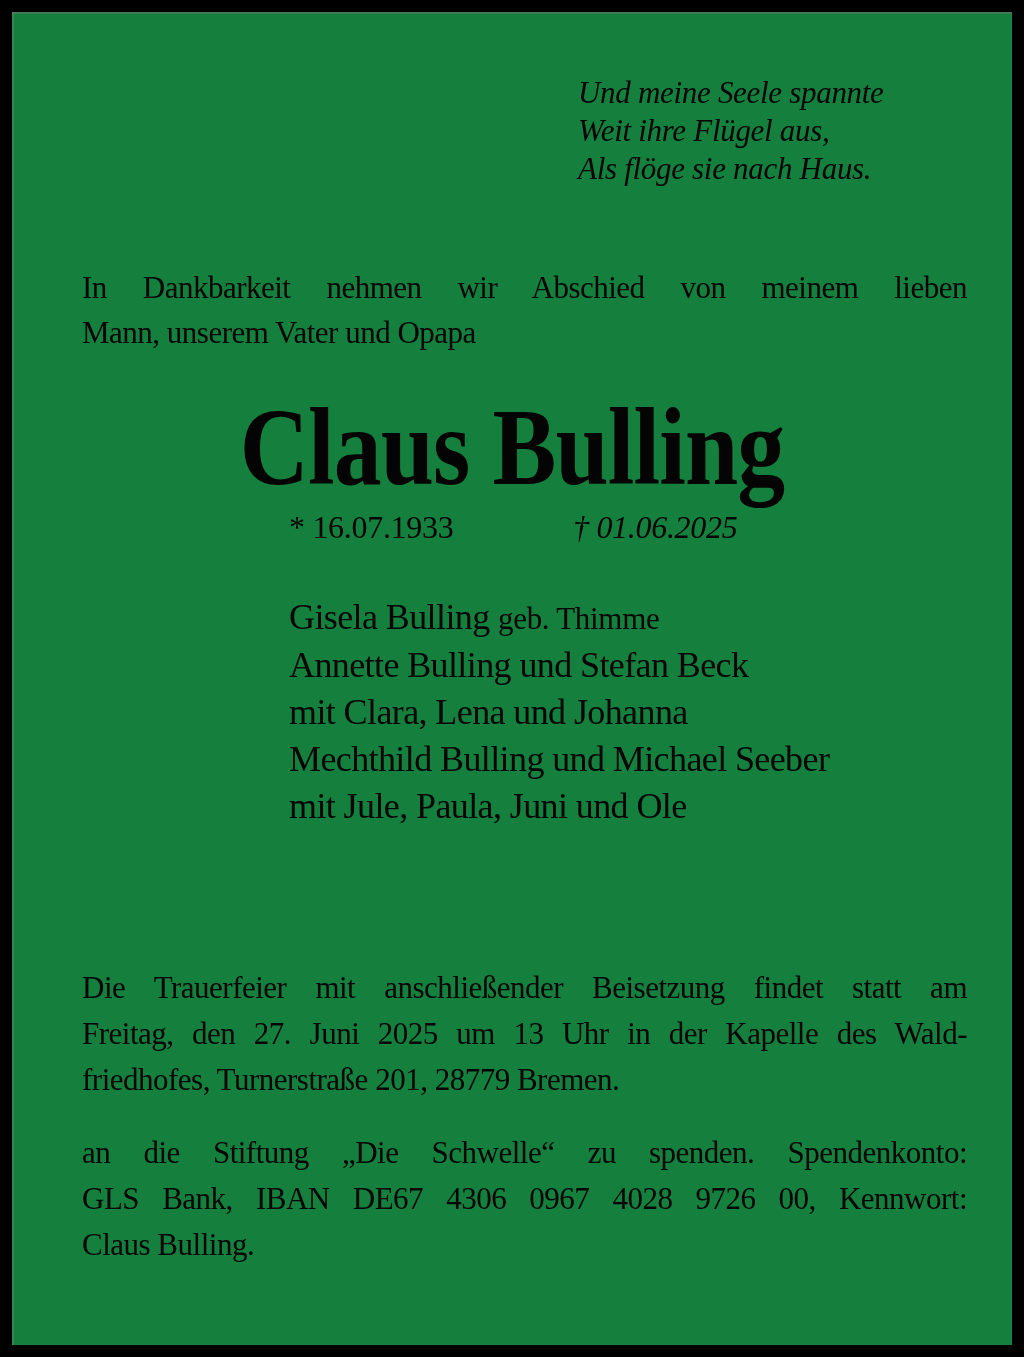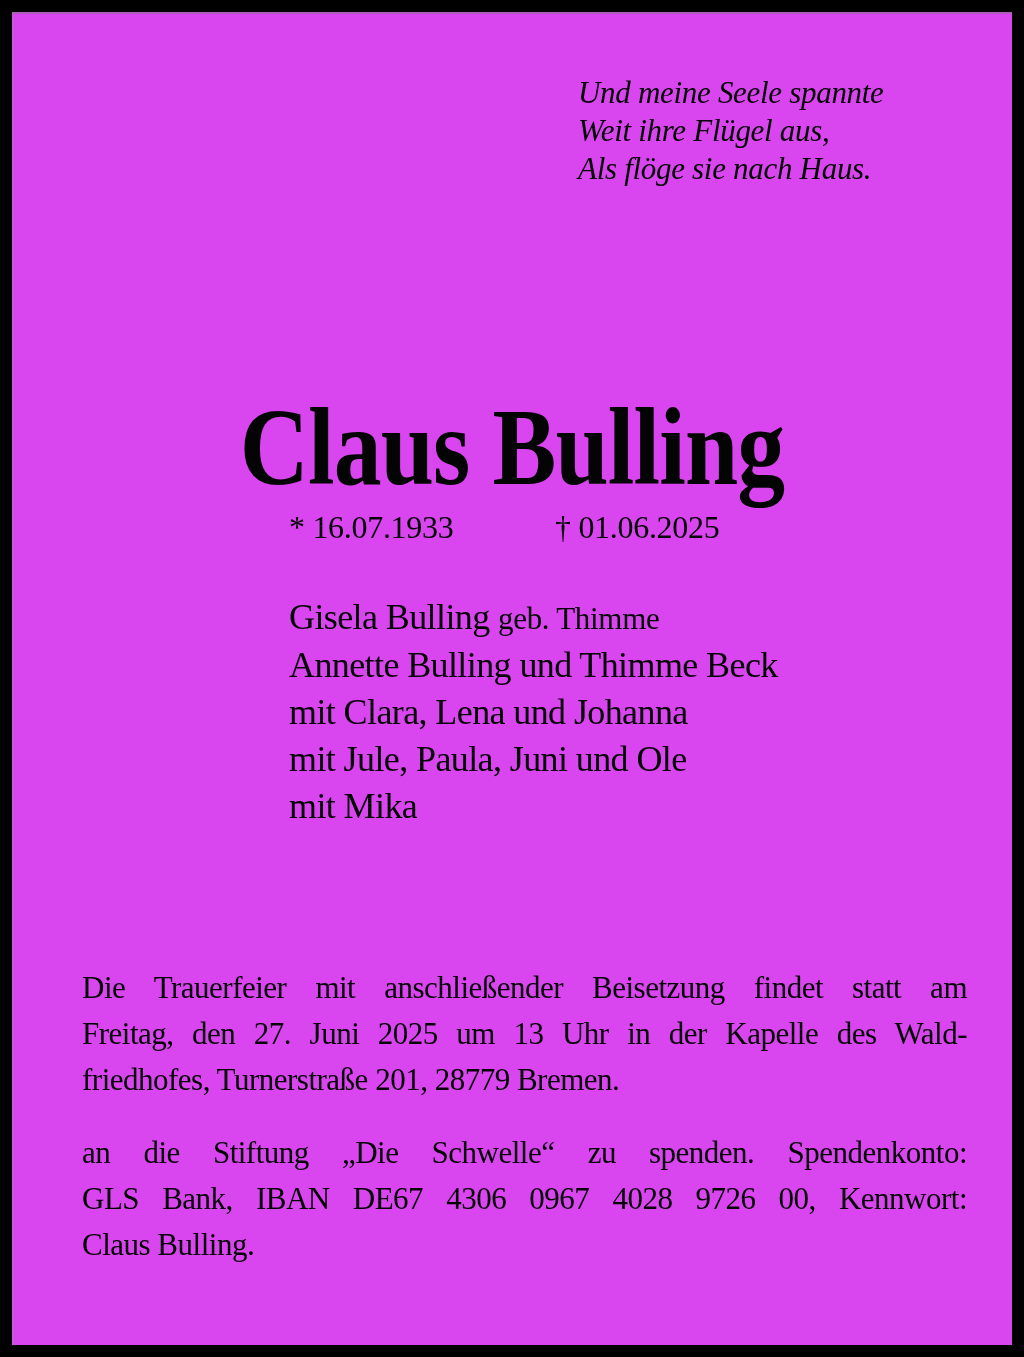--- a/index.html
+++ b/index.html
@@ -66,61 +66,65 @@
   .dates {
     position: absolute;
     top: 497px;
     left: 0;
     width: 100%;
     height: 45px;
     font-size: 32px;
     letter-spacing: -0.3px;
   }
   .dates .birth { position: absolute; left: 277px; }
-  .dates .death { position: absolute; left: 543px; }
+  .dates .death { position: absolute; left: 561px; font-style: italic; }
   
   .family {
     position: absolute;
     left: 277px;
     top: 582px;
     font-size: 36px;
     line-height: 47px;
     letter-spacing: -0.6px;
     white-space: nowrap;
   }
   .family .maiden {
     font-size: 31px;
     letter-spacing: -0.3px;
   }
 </style>
 </head>
 <body>
 
-<div class="page" style="border-color: rgb(0, 0, 0); background: #d946ef; color: rgb(4, 4, 4);">
+<div class="page" style="border-color: rgb(0, 0, 0); background: #15803d; color: rgb(4, 4, 4);">
 
   <div class="poem">
     <div class="poem-line">Und meine Seele spannte</div>
     <div class="poem-line">Weit ihre Flügel aus,</div>
     <div class="poem-line">Als flöge sie nach Haus.</div>
   </div>
 
+  <div class="para intro">
+    <div class="line j">In Dankbarkeit nehmen wir Abschied von meinem lieben</div>
+    <div class="line">Mann, unserem Vater und Opapa</div>
+  </div>
 
   <h1 class="name">Claus Bulling</h1>
 
   <div class="dates">
     <span class="birth">* 16.07.1933</span>
     <span class="death">† 01.06.2025</span>
   </div>
 
   <div class="family">
     <div class="fline"><span>Gisela Bulling</span> <span class="maiden">geb. Thimme</span></div>
-    <div class="fline">Annette Bulling und Thimme Beck</div>
+    <div class="fline">Annette Bulling und Stefan Beck</div>
     <div class="fline">mit Clara, Lena und Johanna</div>
+    <div class="fline">Mechthild Bulling und Michael Seeber</div>
     <div class="fline">mit Jule, Paula, Juni und Ole</div>
-    <div class="fline">mit Mika</div>
   </div>
 
   <div class="para p1">
     <div class="line j">Die Trauerfeier mit anschließender Beisetzung findet statt am</div>
     <div class="line j">Freitag, den 27. Juni 2025 um 13 Uhr in der Kapelle des Wald-</div>
     <div class="line">friedhofes, Turnerstraße 201, 28779 Bremen.</div>
   </div>
 
   <div class="para p2">
     <div class="line j">an die Stiftung „Die Schwelle“ zu spenden. Spendenkonto:</div>

